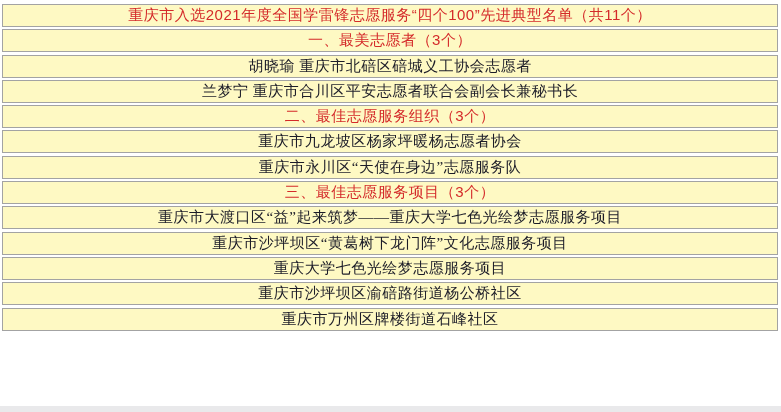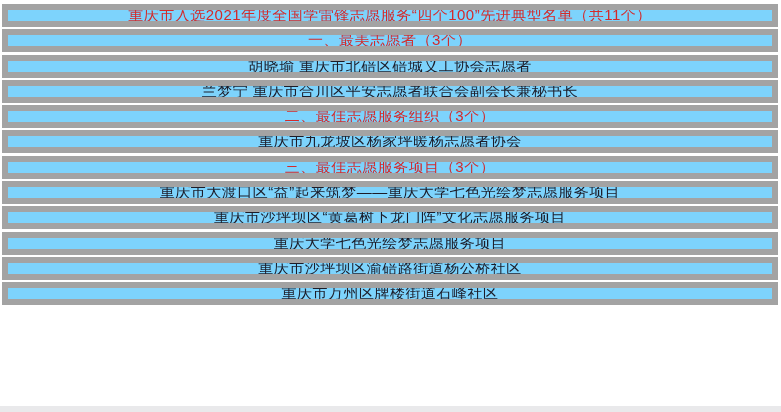--- a/index.html
+++ b/index.html
@@ -15,53 +15,54 @@
     overflow: hidden;
     background: #ffffff;
   }
   .table-wrap {
     padding: 4px 3px 0 2px;
   }
   .row {
     box-sizing: border-box;
     height: 23px;
     margin-bottom: 2.3px;
-    border: 6px solid #a3a3a3;
-    background: #7dd3fc;
+    border: 1px solid #a3a3a3;
+    background: #fef9c3;
     display: flex;
     align-items: center;
     justify-content: center;
     font-size: 15px;
     letter-spacing: 0.5px;
     white-space: nowrap;
     overflow: hidden;
   }
   .row.title   { color: #d42a2a; }
   .row.section { color: #d42a2a; }
-  .row.item    { color: #1c1c28; }
+  .row.item    { color: #1c1c28; font-family: Liberation Serif, serif; }
   .bottom-strip {
     position: absolute;
     left: 0;
     bottom: 0;
     width: 100%;
     height: 6px;
     background: #e9e9eb;
   }
 </style>
 </head>
 <body>
 
 <div class="page">
   <div class="table-wrap">
       <div class="row title">重庆市入选2021年度全国学雷锋志愿服务“四个100”先进典型名单（共11个）</div>
       <div class="row section">一、最美志愿者（3个）</div>
       <div class="row item">胡晓瑜 重庆市北碚区碚城义工协会志愿者</div>
       <div class="row item">兰梦宁 重庆市合川区平安志愿者联合会副会长兼秘书长</div>
       <div class="row section">二、最佳志愿服务组织（3个）</div>
       <div class="row item">重庆市九龙坡区杨家坪暖杨志愿者协会</div>
+      <div class="row item">重庆市永川区“天使在身边”志愿服务队</div>
       <div class="row section">三、最佳志愿服务项目（3个）</div>
       <div class="row item">重庆市大渡口区“益”起来筑梦——重庆大学七色光绘梦志愿服务项目</div>
       <div class="row item">重庆市沙坪坝区“黄葛树下龙门阵”文化志愿服务项目</div>
       <div class="row item">重庆大学七色光绘梦志愿服务项目</div>
       <div class="row item">重庆市沙坪坝区渝碚路街道杨公桥社区</div>
       <div class="row item">重庆市万州区牌楼街道石峰社区</div>
     </div>
   <div class="bottom-strip"></div>
 </div>
 

